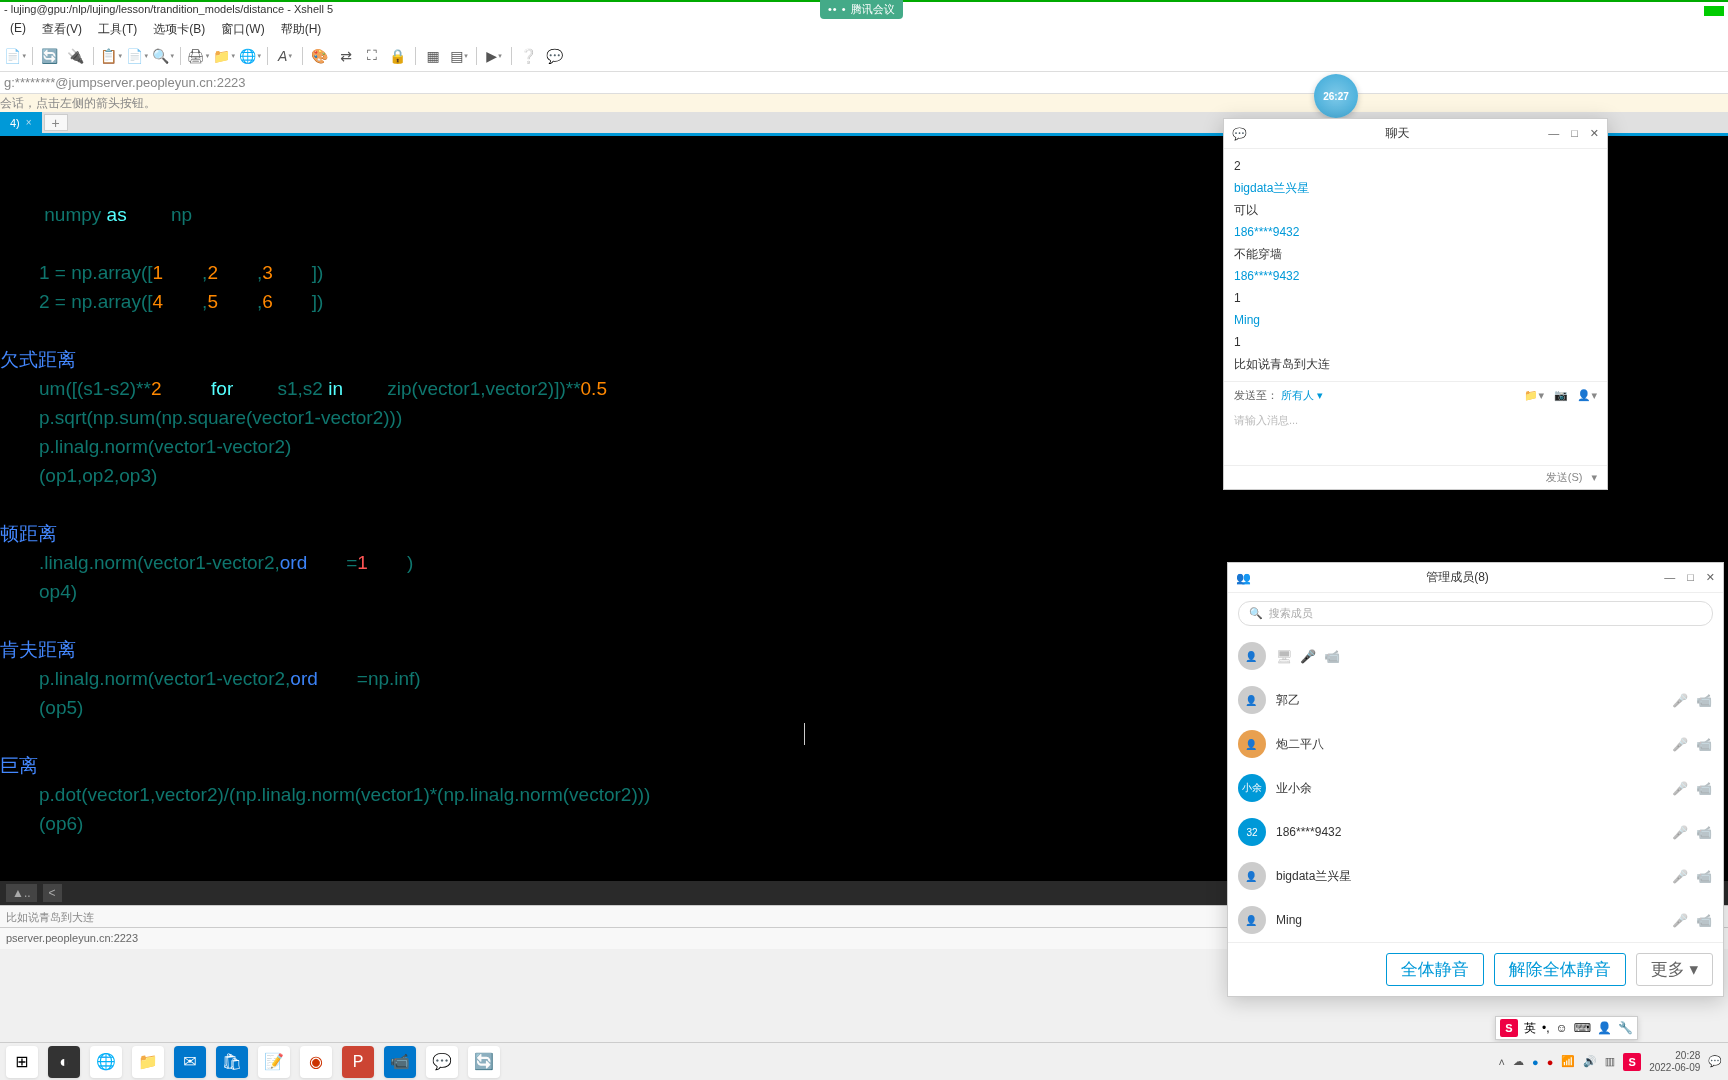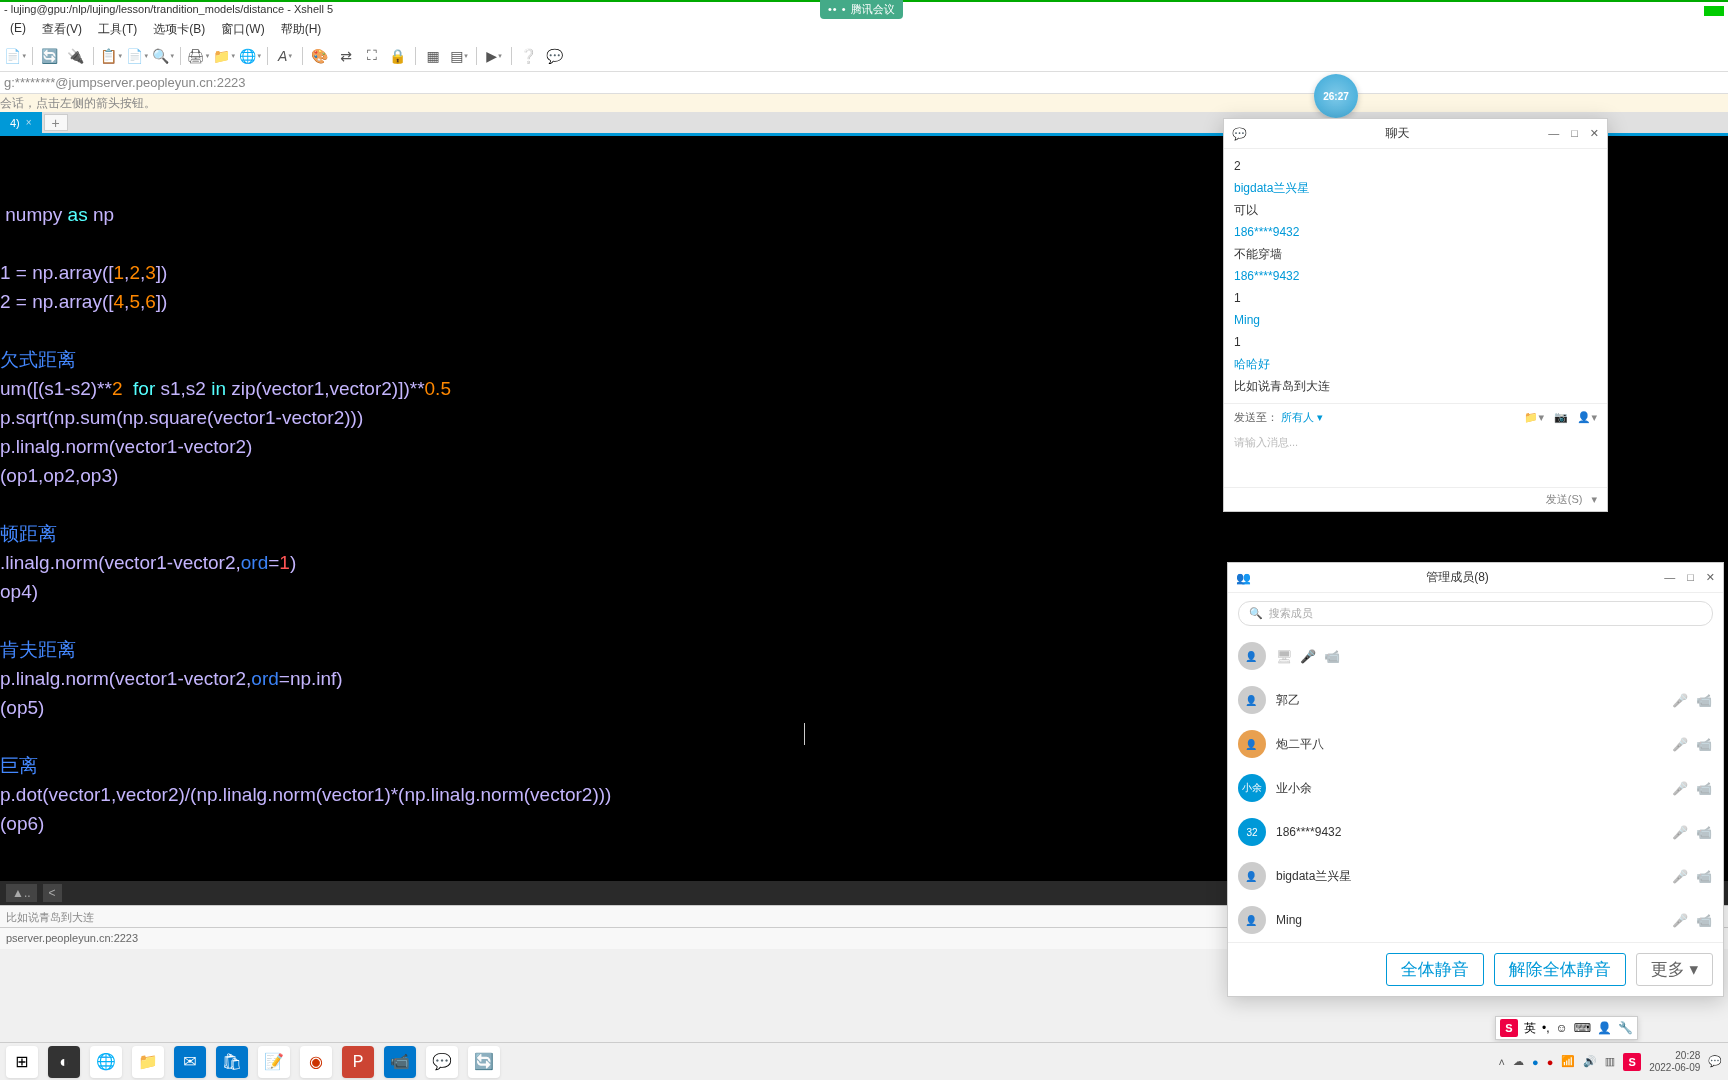--- a/index.html
+++ b/index.html
@@ -27,21 +27,21 @@
 .hintbar { height: 18px; background: #fdf6e3; font-size: 12px; color: #888; display: flex; align-items: center; }
 
 
 .tabbar { height: 24px; background: #e0e0e0; display: flex; border-bottom: 3px solid #0099d8; }
 .tab { background: #0099d8; color: #fff; font-size: 11px; padding: 4px 10px; display: flex; align-items: center; gap: 6px; }
 .tab .close { color: #bde; font-size: 10px; }
 .tab-add { width: 24px; background: #f8f8f8; display: flex; align-items: center; justify-content: center; color: #888; font-size: 14px; border: 1px solid #ccc; margin: 2px; }
 
 
 .terminal { background: #000; height: 745px; font-family: "Consolas", monospace; font-size: 19px; line-height: 29px; color: #ccc; padding: 6px 0; white-space: pre; overflow: hidden; position: relative; }
-.kw-cyan { color: #5ff; } .kw-yellow { color: #3b82f6; } .kw-orange { color: #f80; } .kw-red { color: #f55; } .kw-blue { color: #48f; } .kw-white { color: #c4b5fd; }
+.kw-cyan { color: #5ff; } .kw-yellow { color: #3b82f6; } .kw-orange { color: #f80; } .kw-red { color: #f55; } .kw-blue { color: #48f; } .kw-white { color: #0f766e; margin-left: 39px; }
 .cursor-caret { position: absolute; left: 804px; top: 587px; width: 1px; height: 22px; background: #ccc; }
 
 
 .term-bottom { background: #2a2a2a; height: 24px; display: flex; align-items: center; padding: 0 6px; }
 .term-bottom .chev { color: #aaa; font-size: 12px; background: #444; padding: 2px 6px; margin-right: 6px; }
 
 
 .statusbar1 { height: 22px; background: #f8f8f8; font-size: 11px; color: #888; padding: 4px 6px; border-top: 1px solid #ccc; }
 .statusbar2 { height: 22px; background: #f8f8f8; font-size: 11px; color: #666; padding: 4px 6px; display: flex; justify-content: space-between; border-top: 1px solid #ccc; }
 .statusbar2 .right { display: flex; gap: 14px; }
@@ -195,21 +195,20 @@
   <div class="chat-body" id="chat-body">
       <div class="msg">2</div>
       <div class="name">bigdata兰兴星</div>
       <div class="msg">可以</div>
       <div class="name">186****9432</div>
       <div class="msg">不能穿墙</div>
       <div class="name">186****9432</div>
       <div class="msg">1</div>
       <div class="name">Ming</div>
       <div class="msg">1</div>
-      <div class="name">哈哈好</div>
       <div class="msg">比如说青岛到大连</div>
     </div>
   <div class="chat-sendto">
     <div>
       <span>发送至：</span>
       <span class="who">所有人 ▾</span>
     </div>
     <div style="display:flex;gap:10px;color:#888;">
       <span>📁▾</span>
       <span>📷</span>

